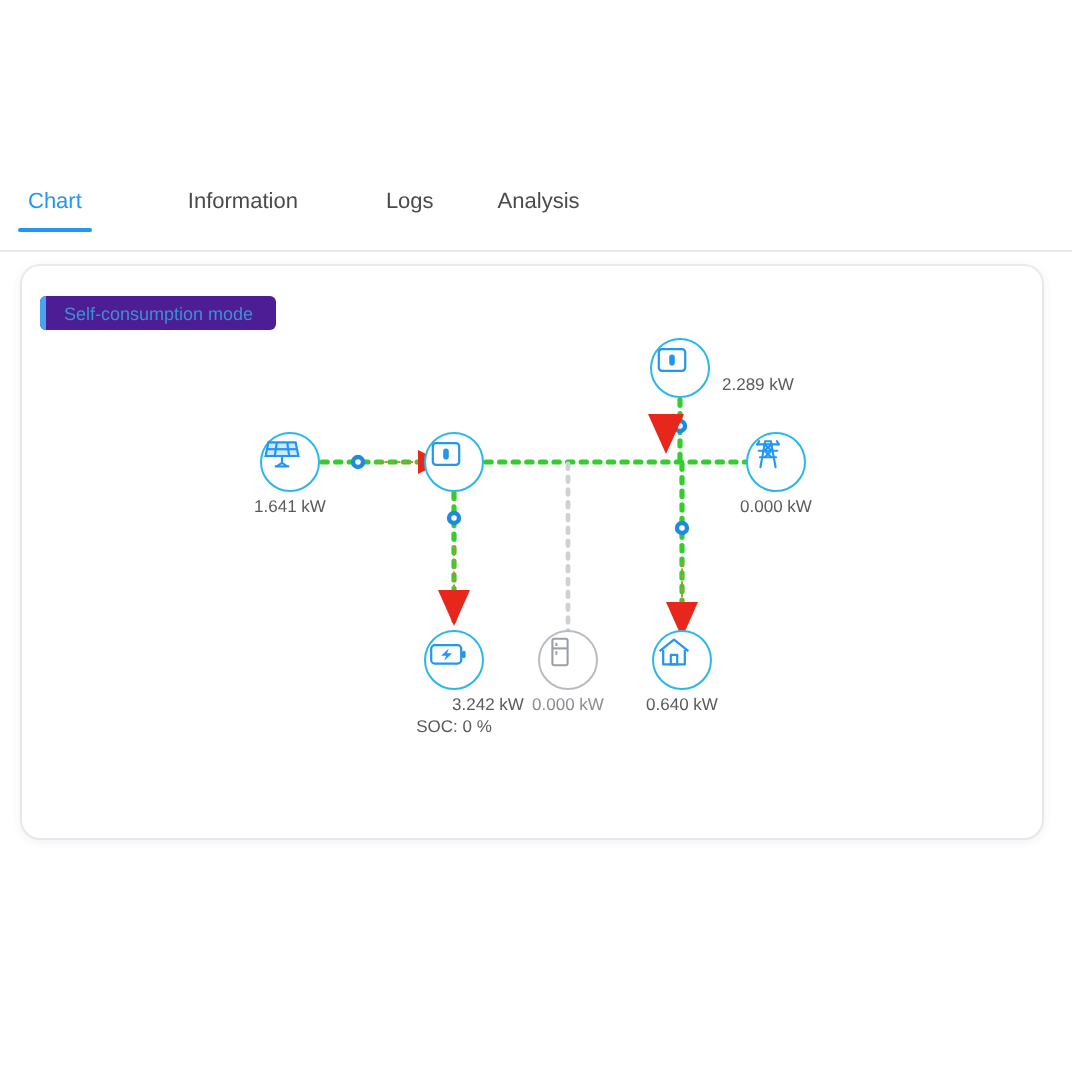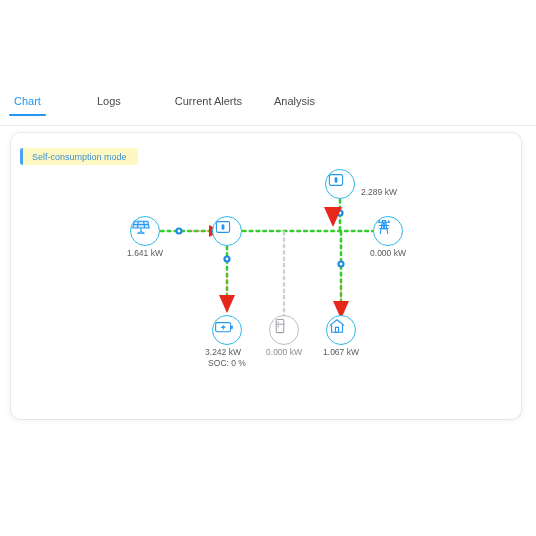--- a/index.html
+++ b/index.html
@@ -45,21 +45,21 @@
     position: absolute;
     left: -5px;
     right: -5px;
     bottom: 0;
     height: 2px;
     background: #2196f3;
     border-radius: 1px;
   }
   .tab-0 { margin-left: 14px; }
   .tab-1 { margin-left: 53px; }
-  .tab-2 { margin-left: 56px; }
+  .tab-2 { margin-left: 44px; }
   .tab-3 { margin-left: 54px; }
   .tab-4 { margin-left: 32px; }
 
   
   .card {
     position: absolute;
     left: 11px;
     top: 133px;
     width: 510px;
     height: 286px;
@@ -69,21 +69,21 @@
   }
 
   
   .mode-badge {
     position: absolute;
     left: 9px;
     top: 15px;
     height: 17px;
     display: flex;
     align-items: center;
-    background: #fef9c3;
+    background: #4c1d95;
     border-radius: 3px;
     padding-right: 11px;
     overflow: hidden;
   }
   .mode-badge .accent {
     width: 3px;
     height: 17px;
     background: #4aa3f0;
     flex: 0 0 3px;
     margin-right: 9px;
@@ -137,25 +137,25 @@
 </style>
 </head>
 <body>
 
 <div id="root">
 
   <div class="tabbar">
     <div class="tab tab-0 active">
       <span>Chart</span>
     </div>
+    <div class="tab tab-1">
+      <span>Information</span>
+    </div>
     <div class="tab tab-2">
       <span>Logs</span>
-    </div>
-    <div class="tab tab-3">
-      <span>Current Alerts</span>
     </div>
     <div class="tab tab-4">
       <span>Analysis</span>
     </div>
   </div>
 
   <div class="card">
 
     <div class="mode-badge">
       <div class="accent"></div>
@@ -246,21 +246,21 @@
       </div>
       <div class="node-label" style="left:377px; top:115px;">0.000 kW</div>
 
       <div class="node" style="left:201px; top:182px;">
         <svg width="22" height="22" viewBox="0 0 22 22">
           <rect x="2.6" y="6.6" width="15" height="9.2" rx="1.8" fill="none" stroke="#2196f3" stroke-width="1.1"></rect>
           <rect x="18" y="9.4" width="1.8" height="3.6" rx="0.8" fill="#2196f3"></rect>
           <polygon points="11.4,8.2 7.6,11.9 10.1,11.9 9.1,14.4 13,10.6 10.5,10.6" fill="#2196f3"></polygon>
         </svg>
       </div>
-      <div class="node-label" style="left:212px; top:214px;">3.242 kW</div>
+      <div class="node-label" style="left:233px; top:214px;">3.242 kW</div>
       <div class="node-label" style="left:216px; top:225px;">SOC: 0 %</div>
 
       <div class="node inactive" style="left:258px; top:182px;">
         <svg width="20" height="20" viewBox="0 0 20 20">
           <g fill="none" stroke="#9aa0a6" stroke-width="1.05">
             <rect x="6.2" y="3.4" width="7.6" height="13.2" rx="1"></rect>
             <line x1="6.2" y1="8.2" x2="13.8" y2="8.2"></line>
             <line x1="8.2" y1="5.4" x2="8.2" y2="7"></line>
             <line x1="8.2" y1="9.6" x2="8.2" y2="11.4"></line>
           </g>
@@ -270,17 +270,17 @@
 
       <div class="node" style="left:315px; top:182px;">
         <svg width="20" height="20" viewBox="0 0 20 20">
           <g fill="none" stroke="#2196f3" stroke-width="1.1" stroke-linejoin="round">
             <path d="M2.8 9.6 L10 3.8 L17.2 9.6"></path>
             <path d="M4.6 9 V16.2 H15.4 V9"></path>
             <rect x="8.4" y="11.4" width="3.2" height="4.8"></rect>
           </g>
         </svg>
       </div>
-      <div class="node-label" style="left:330px; top:214px;">1.067 kW</div>
+      <div class="node-label" style="left:330px; top:214px;">0.640 kW</div>
 
     </div>
   </div>
 </div>
 
 </body></html>

